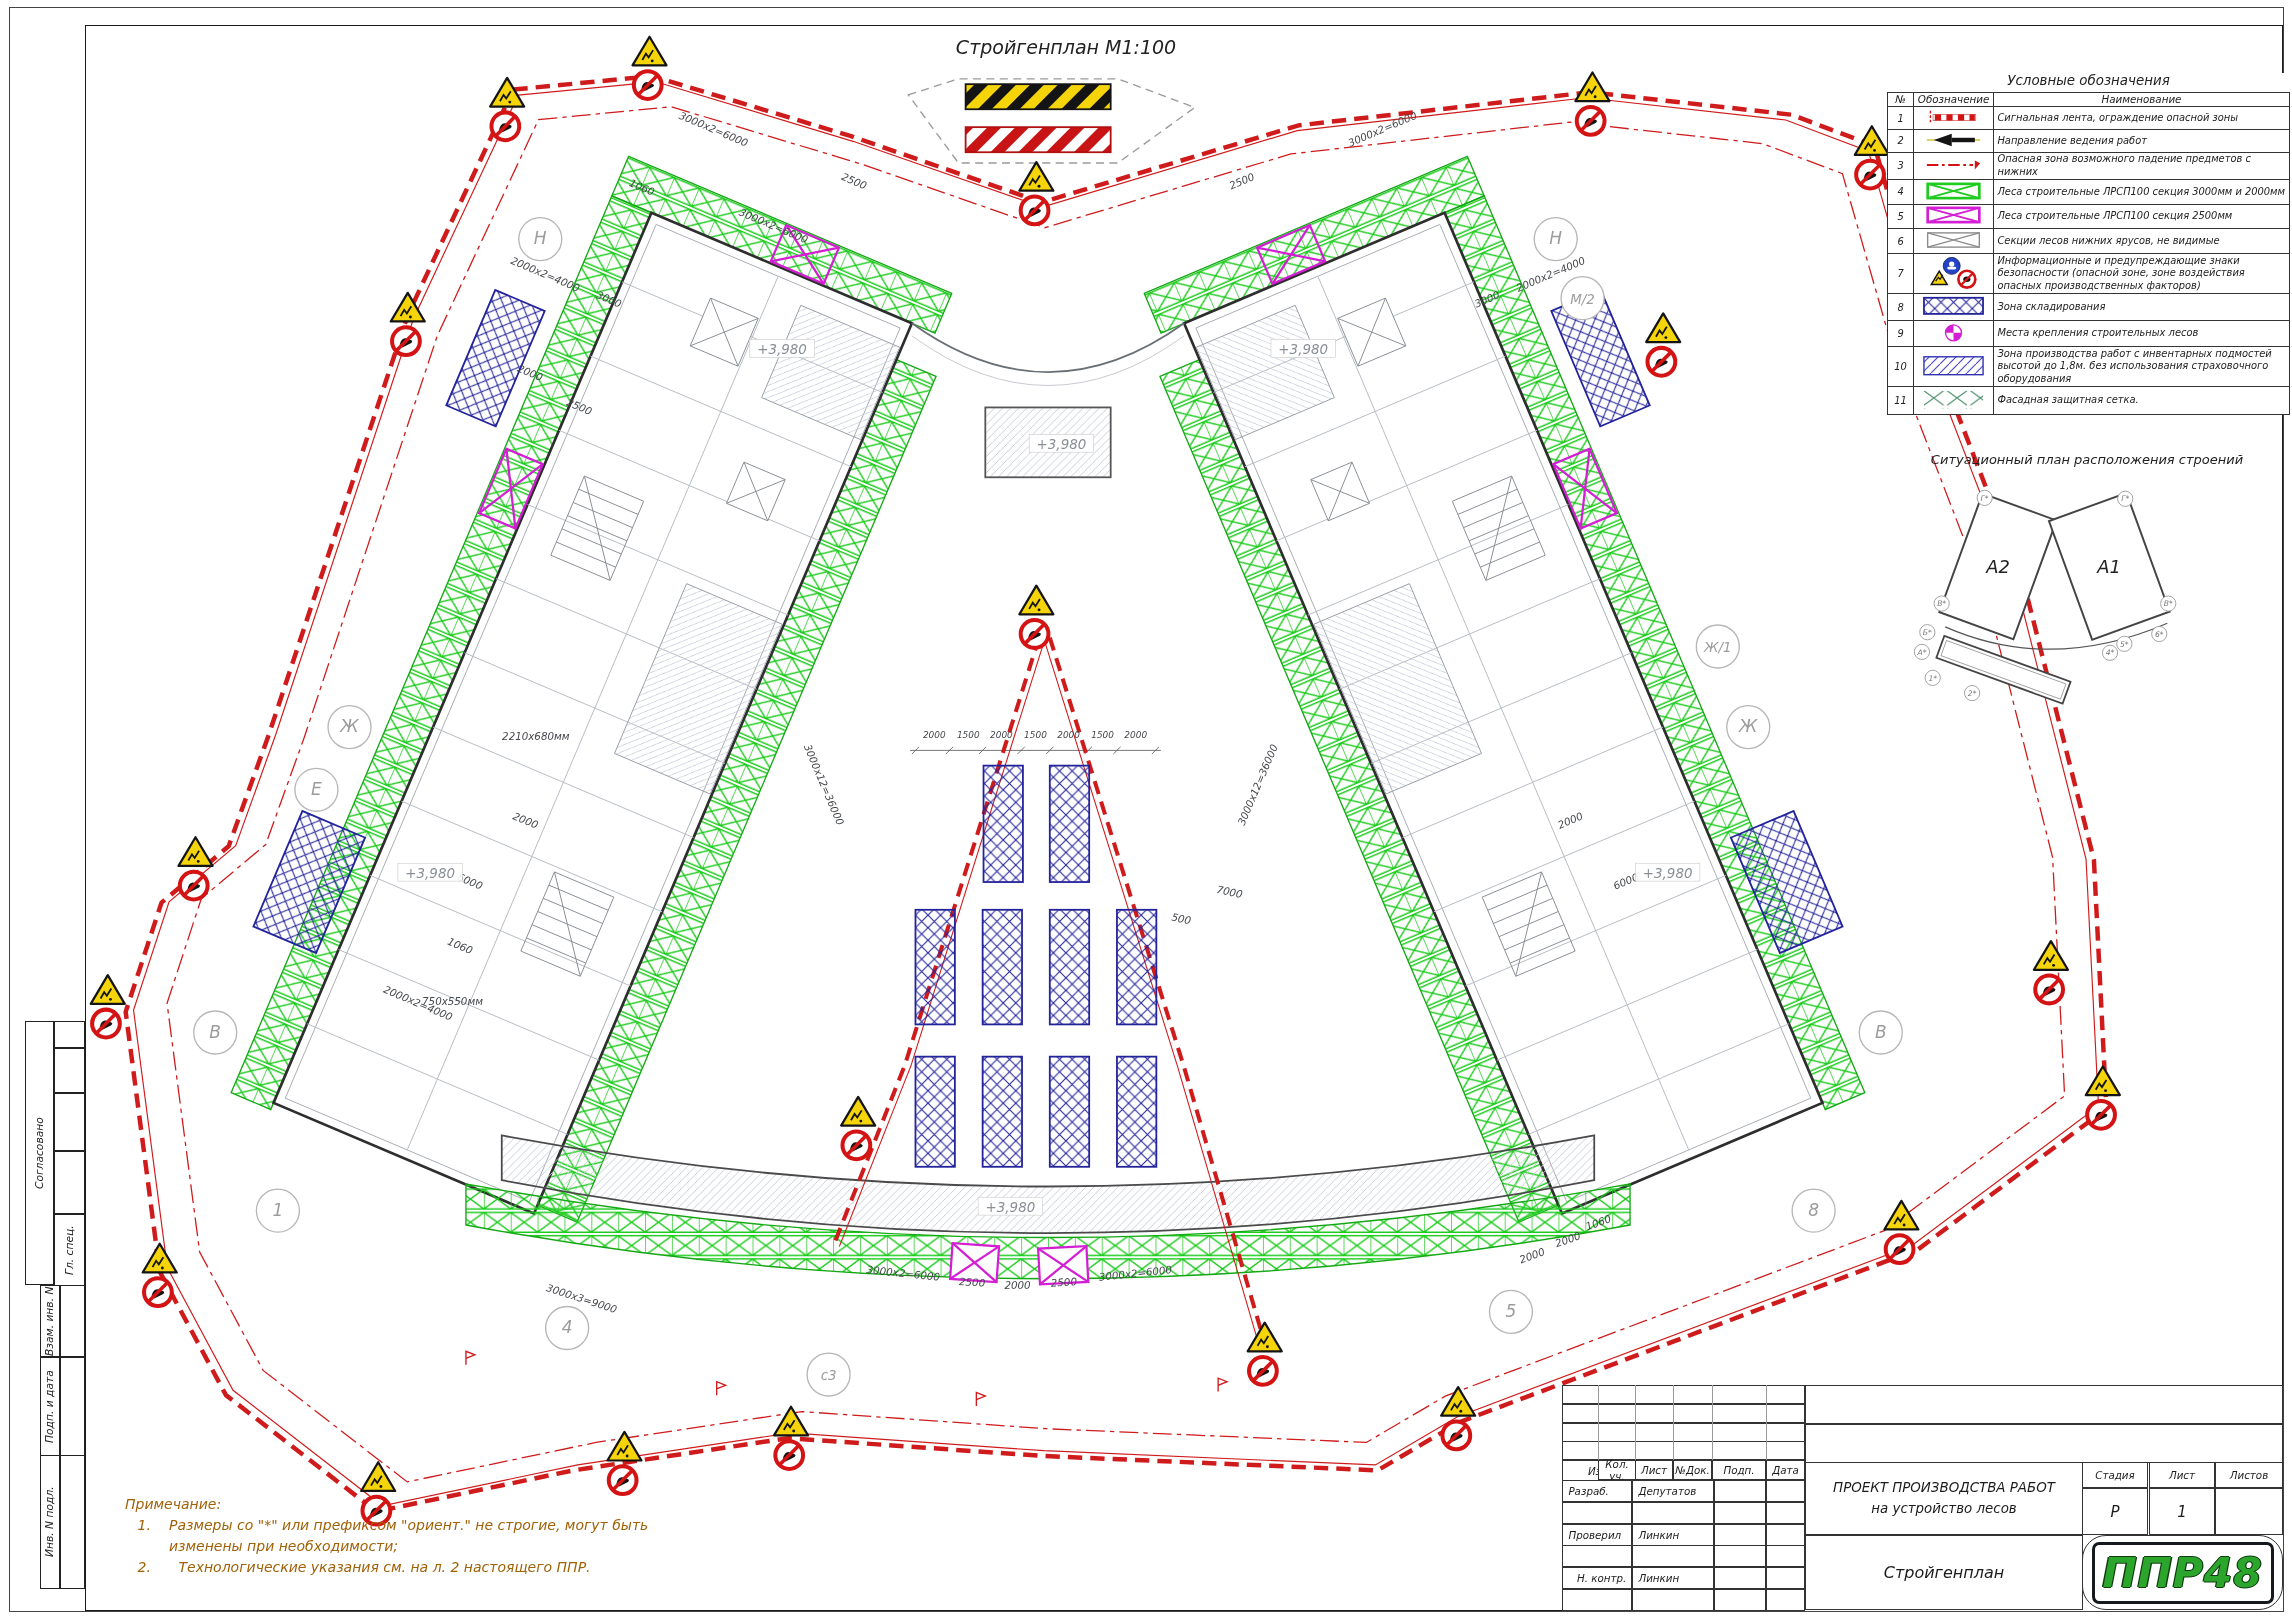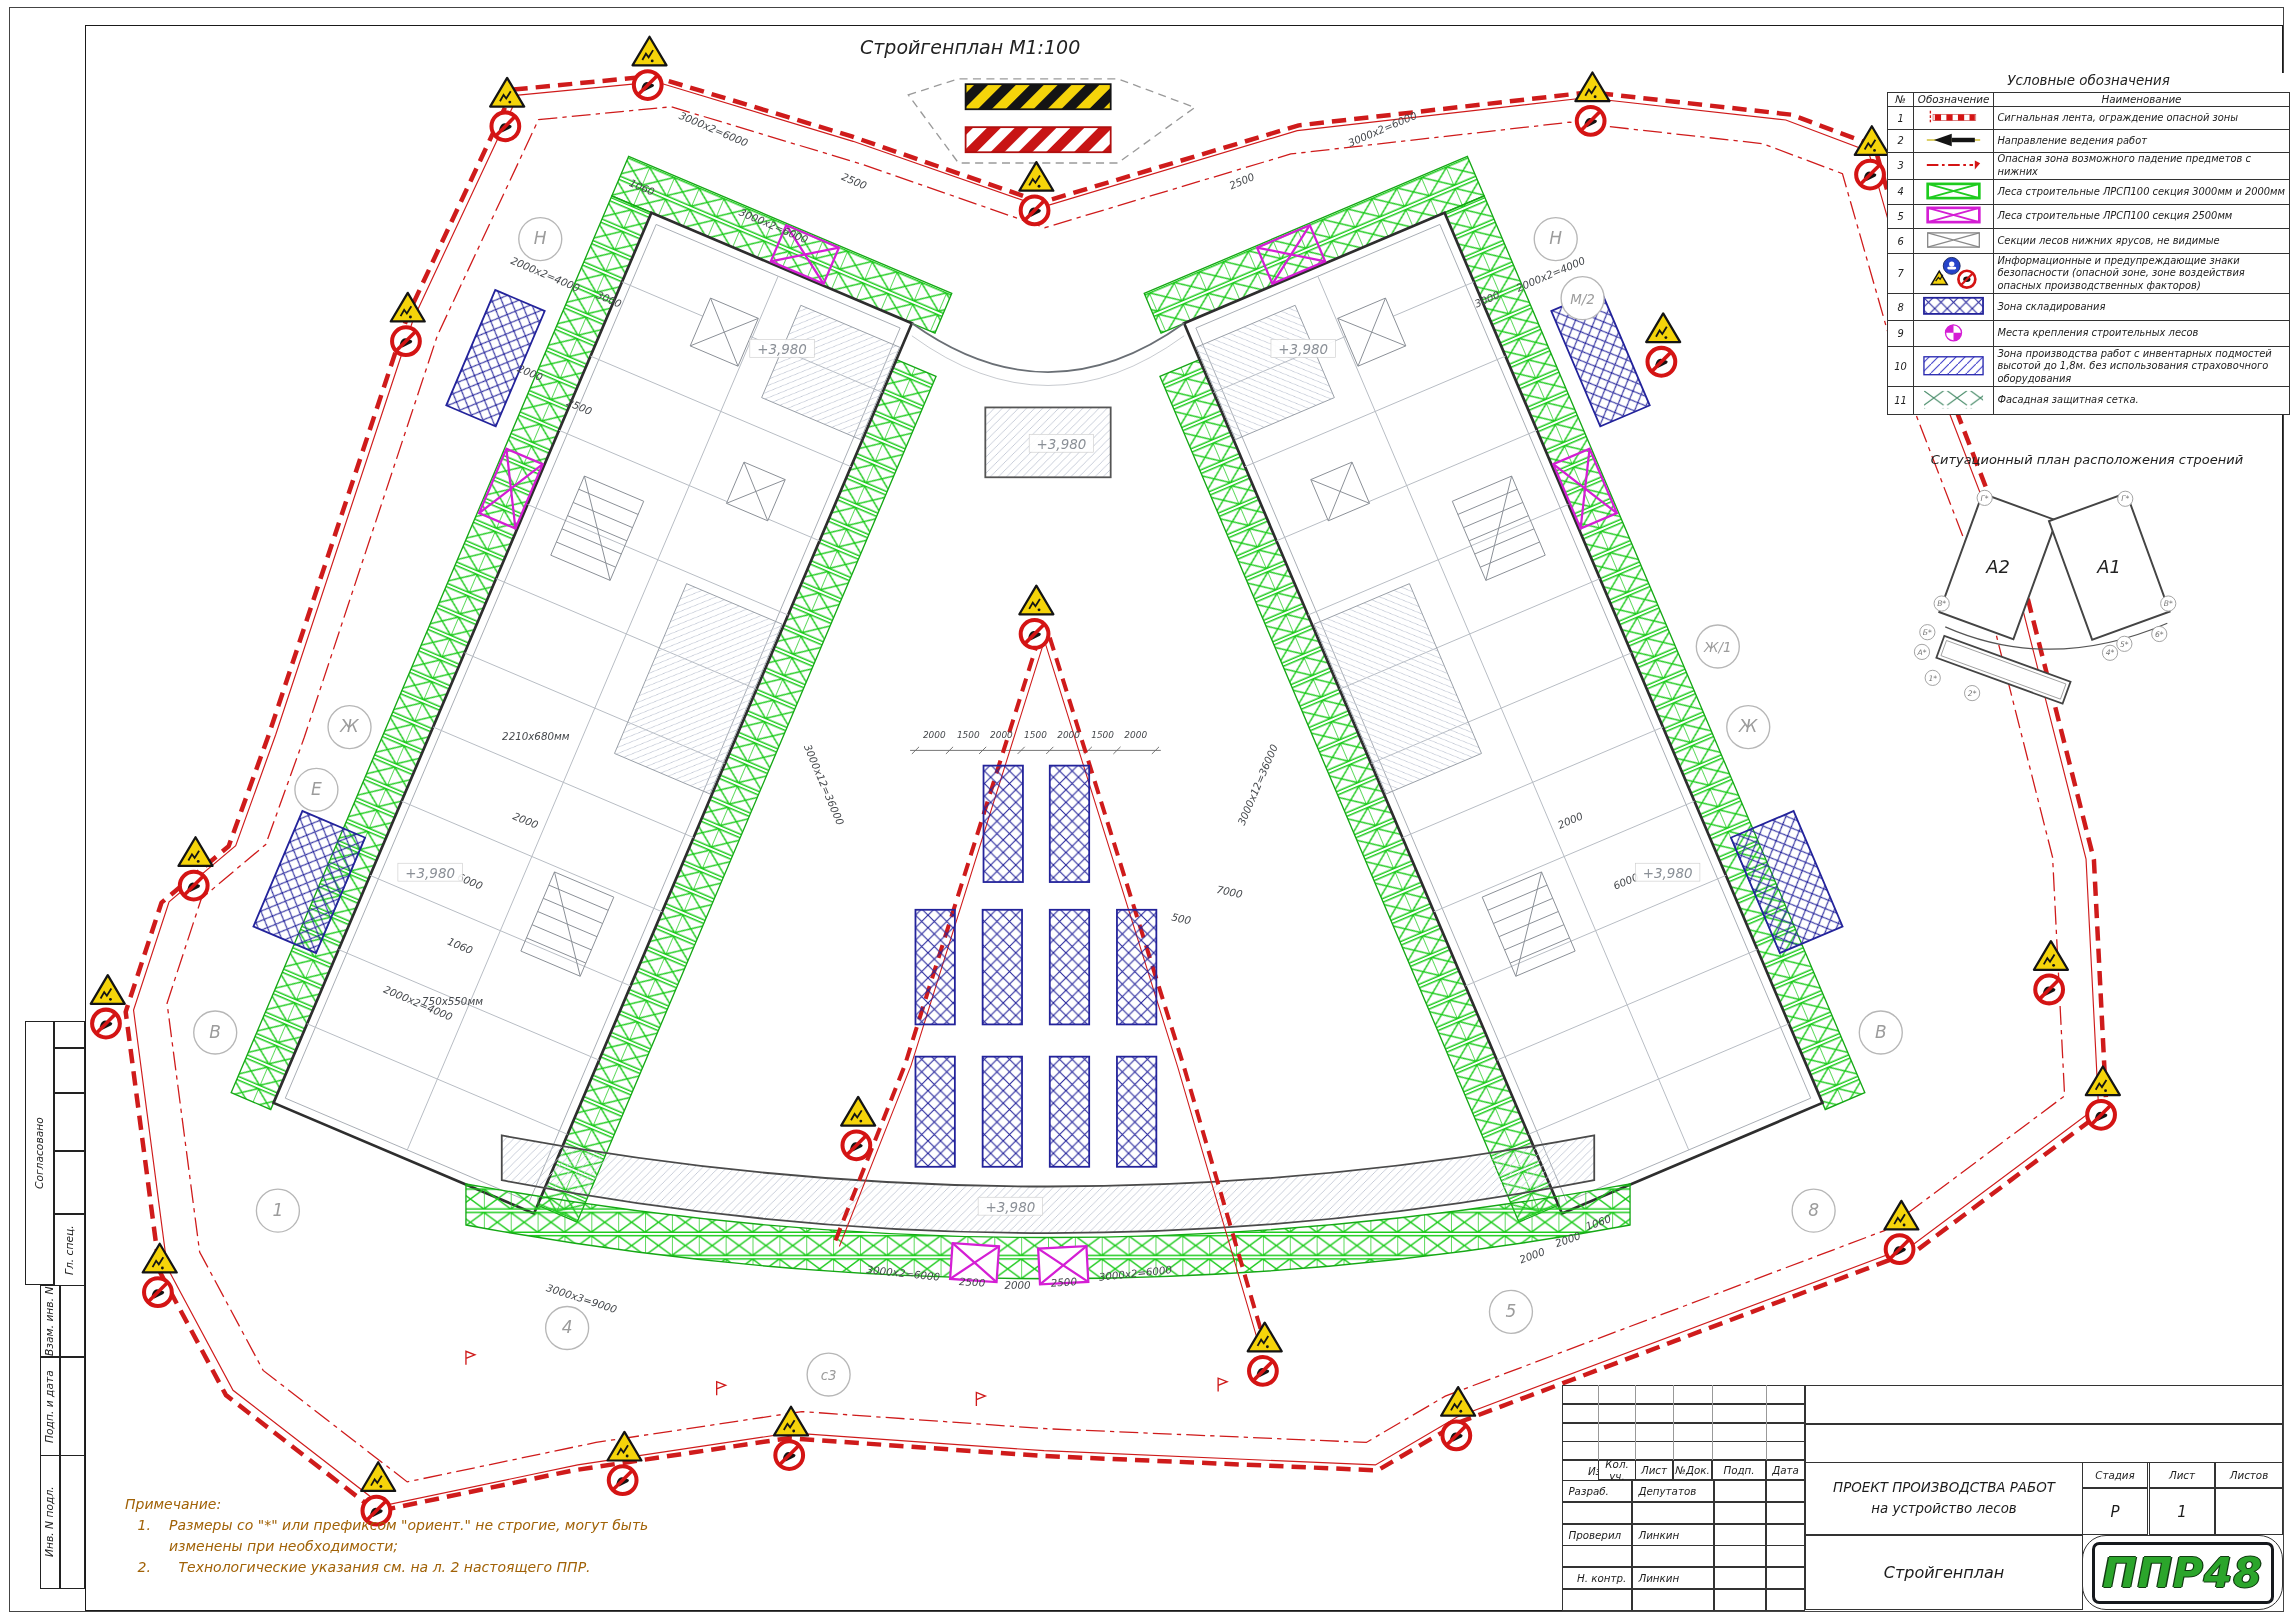--- a/index.html
+++ b/index.html
@@ -2,21 +2,21 @@
 <html style="font-size:14.3px"><head>
 <meta charset="utf-8">
 <style>
   html,body{margin:0;padding:0;background:#fff;}
   body{width:2293px;height:1619px;position:relative;font-family:"DejaVu Sans",sans-serif;overflow:hidden;}
   .abs{position:absolute;}
   
   #outer-border{left:9px;top:7.2px;width:2273px;height:1603px;border:0.9px solid #444;}
   #main-frame{left:85px;top:25px;width:2196px;height:1584px;border:1.8px solid #1a1a1a;}
   
-  #top-title{left:860px;top:36px;width:412px;font-style:italic;font-size:19px;color:#222;}
+  #top-title{left:860px;top:36px;width:412px;text-align:center;font-style:italic;font-size:19px;color:#222;}
   
   #legend{left:1859px;top:73px;width:403px;background:#fff;margin-left:28px;}
   #legend .ltitle{text-align:center;font-style:italic;font-size:13.4px;margin-bottom:3.6px;color:#222;}
   #legend table{border-collapse:collapse;width:100%;}
   #legend th,#legend td{border:1.3px solid #333;font-style:italic;font-size:9.9px;color:#222;padding:0.9px 3.6px;}
   #legend th{font-weight:normal;font-size:10.3px;}
   #legend td.num{width:18px;text-align:center;}
   #legend td.sym{width:63px;text-align:center;padding:1.8px;}
   #legend td.nm{text-align:left;line-height:1.25;}
   

